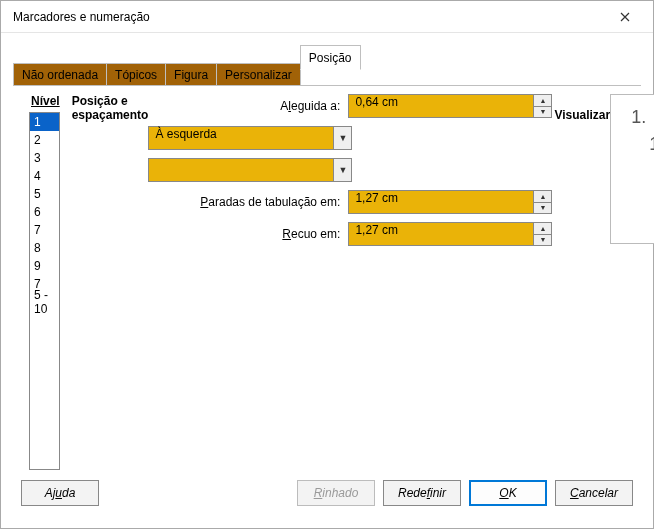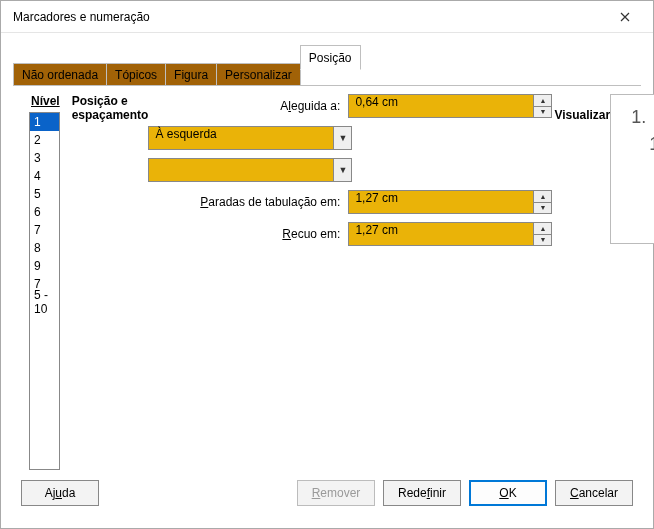--- a/index.html
+++ b/index.html
@@ -217,20 +217,21 @@
     justify-content: center;
   }
   .btn.small { min-width: 68px; }
   .btn.default { border: 2px solid #0078d7; background:#fdfdfd; }
   .btn.disabled { color: #9a9a9a; border-color:#bcbcbc; }
   .footer {
     display: flex;
     align-items: flex-start;
     padding: 10px 8px 12px 8px;
     gap: 8px;
+    font-style: italic;
   }
   .footer .spacer { flex: 1; }
   .ul { text-decoration: underline; }
 </style>
 </head>
 <body>
 
 <div class="window">
   <div class="titlebar">
     <div class="title">Marcadores e numeração</div>
@@ -406,21 +407,21 @@
 
     <div class="footer">
       <div class="btn">
         <span>Aj</span>
           <span class="ul">u</span>
           <span>da</span>
       </div>
       <div class="spacer"></div>
       <div class="btn disabled">
         <span class="ul">R</span>
-          <span>emover</span>
+          <span>inhado</span>
       </div>
       <div class="btn">
         <span>Rede</span>
           <span class="ul">f</span>
           <span>inir</span>
       </div>
       <div class="btn default">
         <span class="ul">O</span>
           <span>K</span>
       </div>

